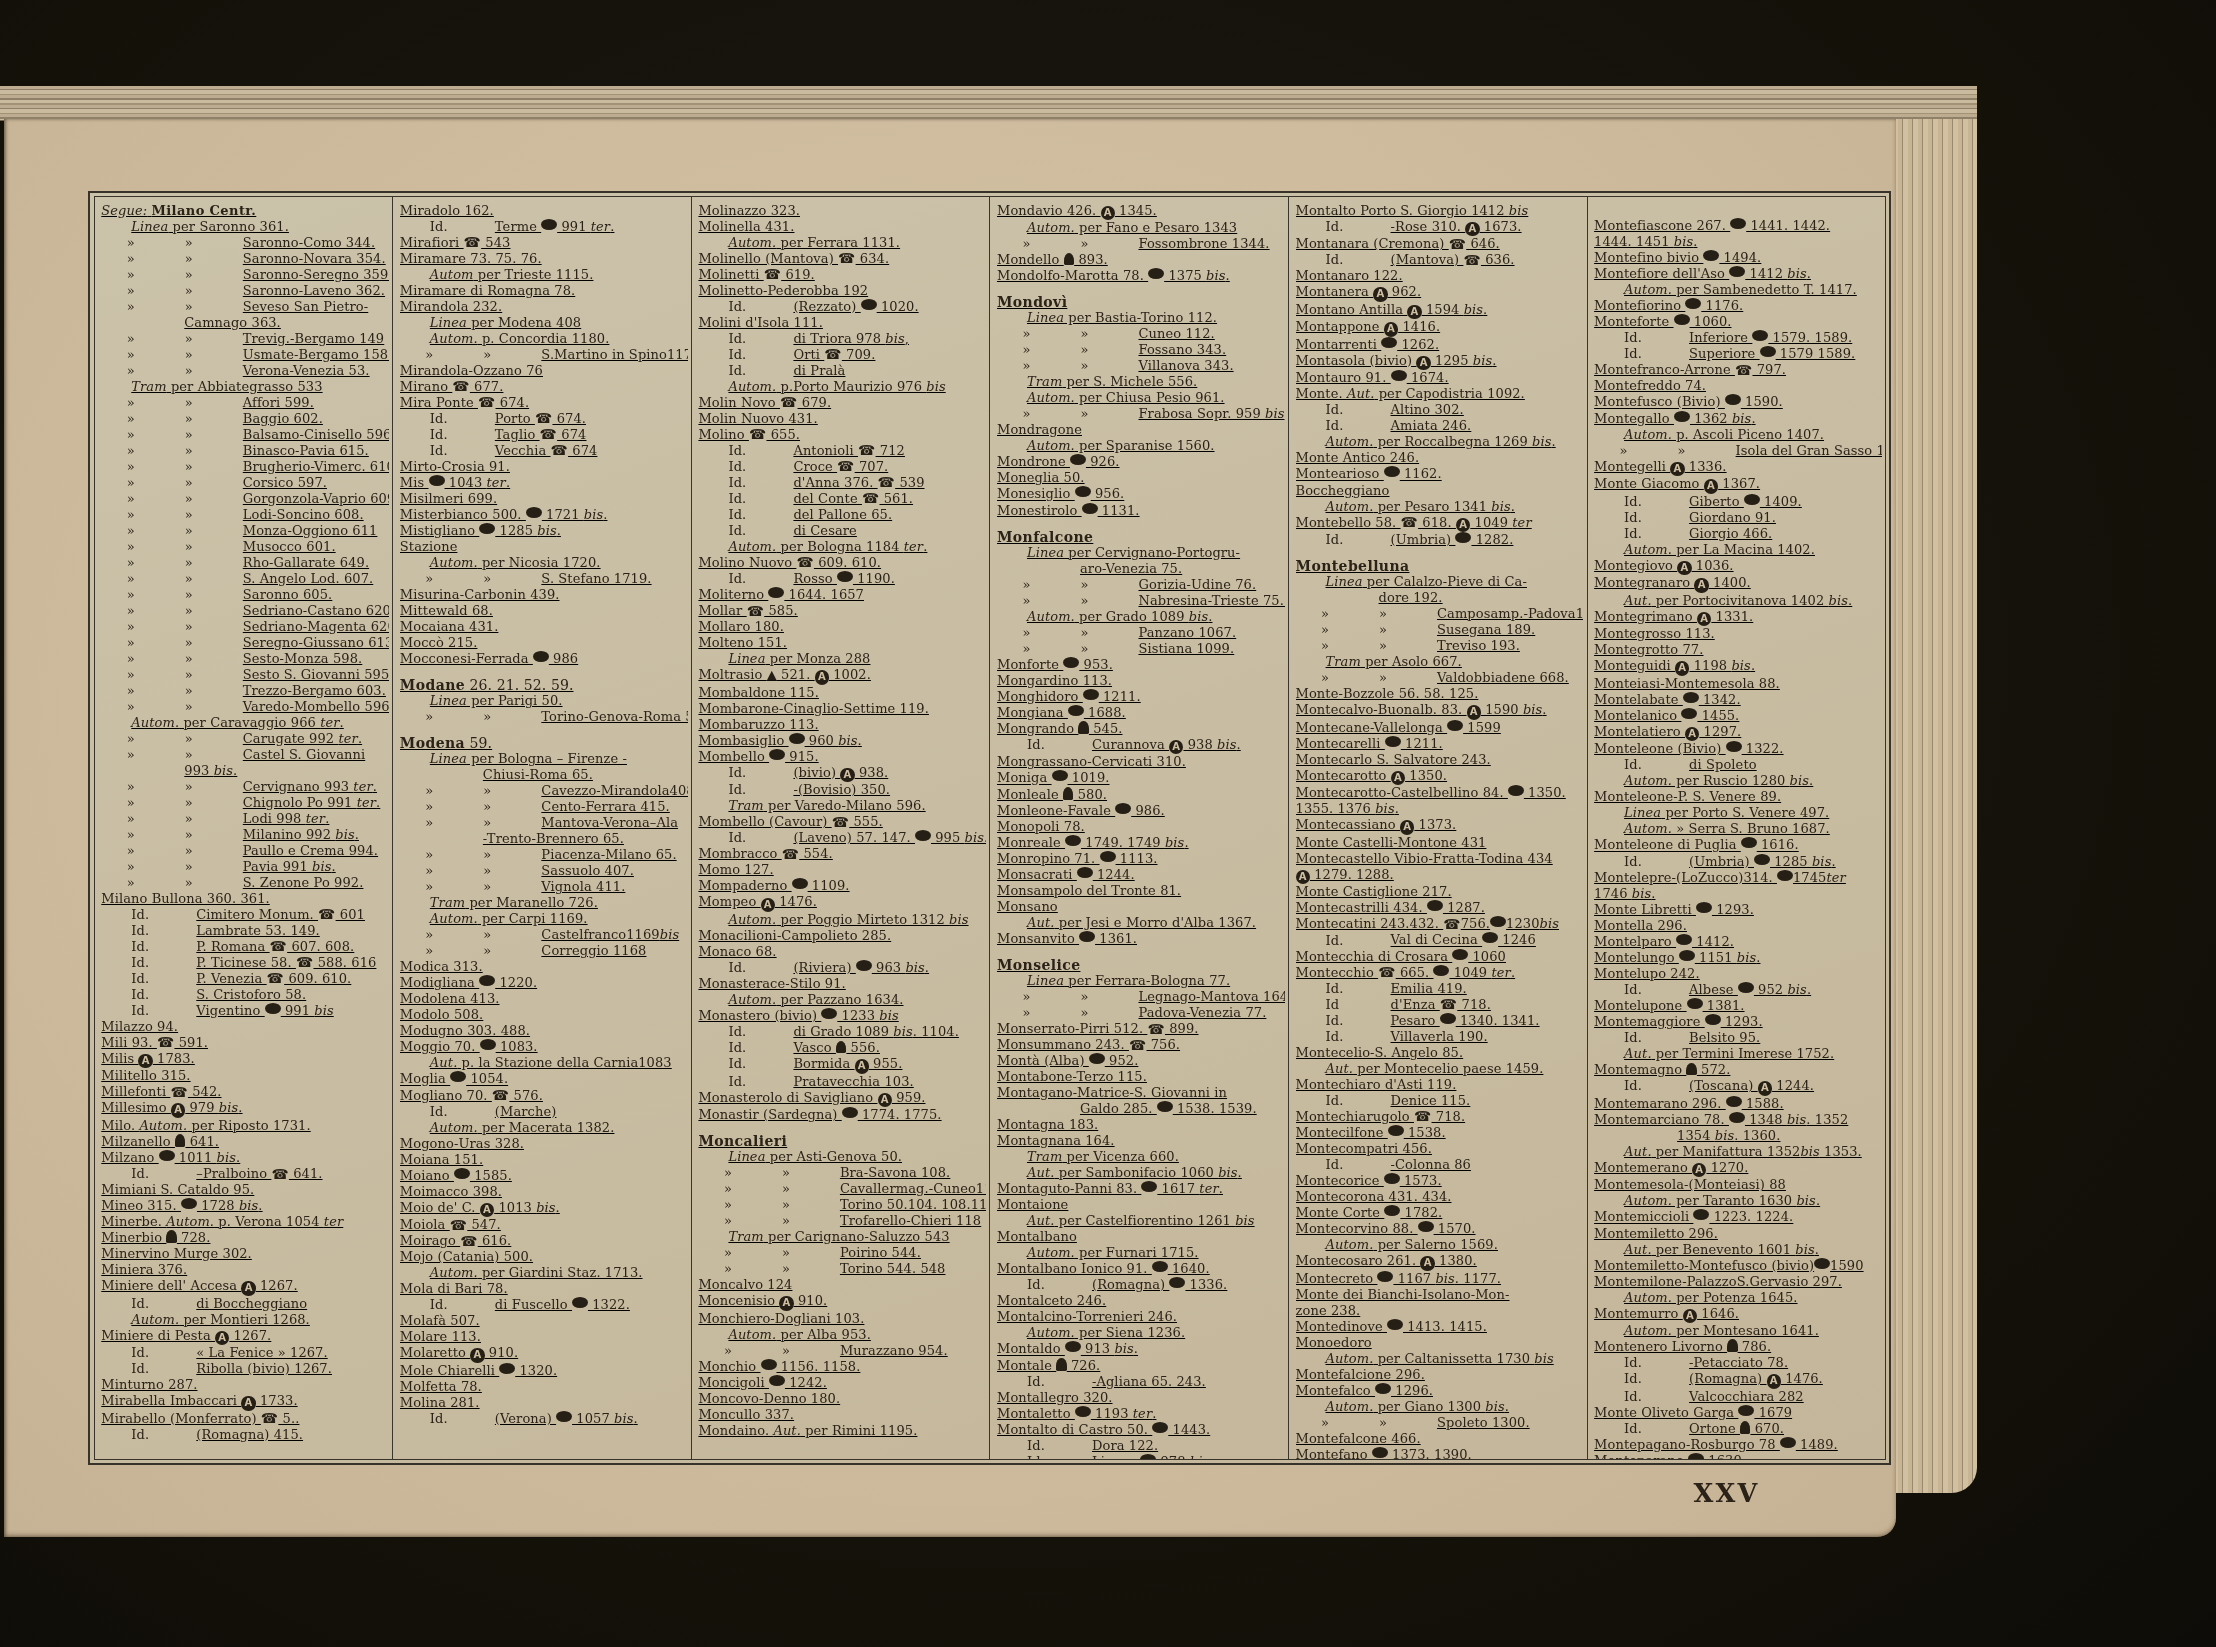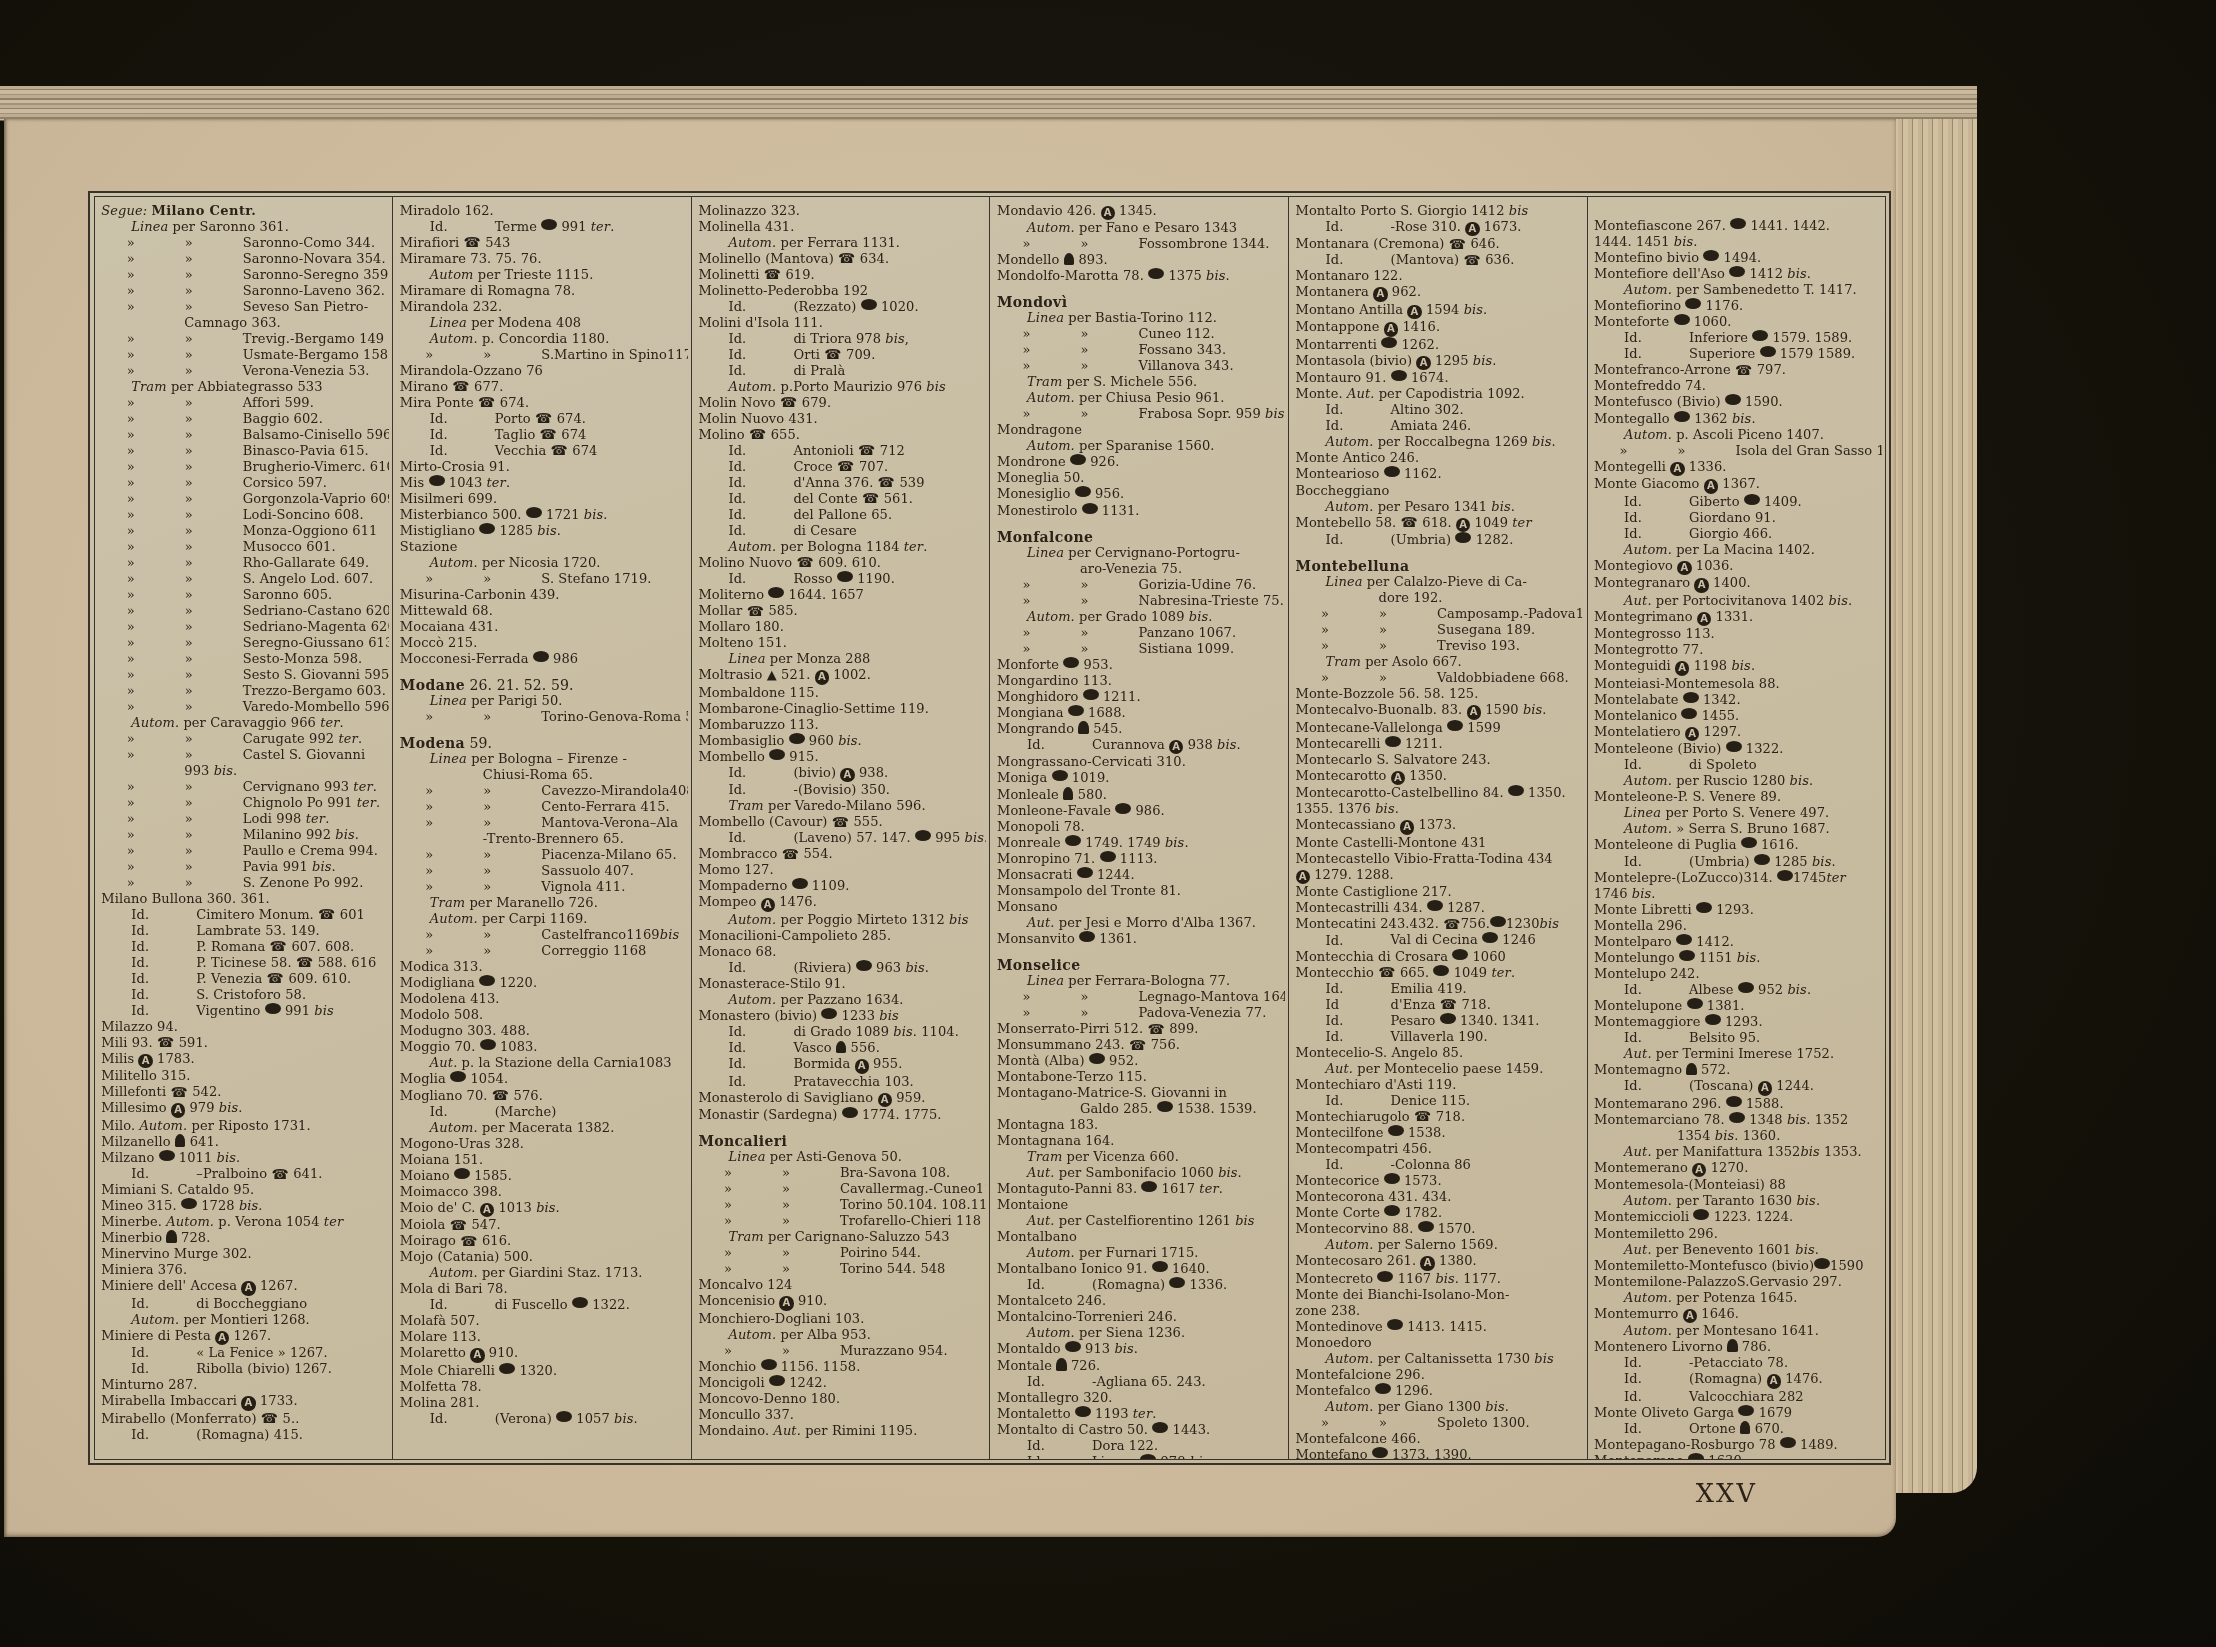--- a/index.html
+++ b/index.html
@@ -16,41 +16,41 @@
     border-radius:0 0 25.5px 0;}
   
   .page{position:absolute;left:4.4px;top:119px;width:1892px;height:1418px;
     background:radial-gradient(ellipse at 50% 42%,#cfc1a6 0%,#cfbc9e 55%,#c6b294 100%);
     border-radius:0 0 19px 0;box-shadow:3.3px 5.5px 0 #0b0a07 inset? ,0 0 0 transparent;}
   .page{box-shadow:inset 1.7px 0 3.3px rgba(60,50,35,.55), inset 0 -2.2px 4.4px rgba(90,75,55,.4);}
   
   .frame{position:absolute;left:84px;top:72px;width:1799px;height:1270px;
     border:2.8px solid #38332a;background:linear-gradient(160deg,#cbc2aa 0%,#c8bda2 50%,#c4b69a 100%);}
   .frame-inner{position:absolute;left:3.3px;top:3.3px;right:3.3px;bottom:3.3px;border:1.1px solid #38332a;
-    display:flex;flex-direction:row;}
+    display:flex;flex-direction:row;text-decoration:underline;}
   .col{flex:1 1 0;min-width:0;border-right:1.1px solid #3a352c;padding:5.5px 3.3px 4.4px 6.6px;overflow:hidden;}
   .col:last-child{border-right:none;margin-top:15px;}
   .ln{white-space:nowrap;overflow:hidden;font-size:13px;line-height:16px;color:#2b2218;
       letter-spacing:0.1px;}
   .ln b{letter-spacing:0.4px;}
   .ln.hd{font-size:14px;margin-top:10px;}
   .i1{padding-left:30px;}
   .i2{padding-left:25.5px;}
   .i3{padding-left:83px;}
   .gq,.gq2{display:inline-block;width:58px;}
   .idt{display:inline-block;min-width:65px;}
   .sy{display:inline-block;vertical-align:-1.1px;}
   .syA{width:14.4px;height:14.4px;background:#261f16;color:#cfc0a4;border-radius:50%;text-align:center;
        font-family:"DejaVu Sans","Liberation Sans",sans-serif;font-size:10px;line-height:14.4px;font-weight:bold;}
   .syO{width:16px;height:11px;background:#261f16;border-radius:50%;vertical-align:1.1px;}
   .syT{font-family:"DejaVu Sans","Liberation Sans",sans-serif;font-size:14px;line-height:1;vertical-align:-0.6px;color:#261f16;}
   .syB{width:10.5px;height:12.7px;background:#261f16;border-radius:50% 50% 14% 14%/62% 62% 14% 14%;}
   .tri{color:#261f16;}
   .page-number{position:absolute;left:1650px;top:1359px;width:144px;text-align:center;
-    font-weight:normal;font-size:25.5px;letter-spacing:2.2px;color:#2b2218;}
+    font-weight:bold;font-size:25.5px;letter-spacing:2.2px;color:#2b2218;}
 </style>
 </head>
 <body>
 
 <div class="stage">
   <div class="top-edges"></div>
   <div class="right-edges"></div>
   <div class="page">
     <div class="frame">
       <div class="frame-inner">

